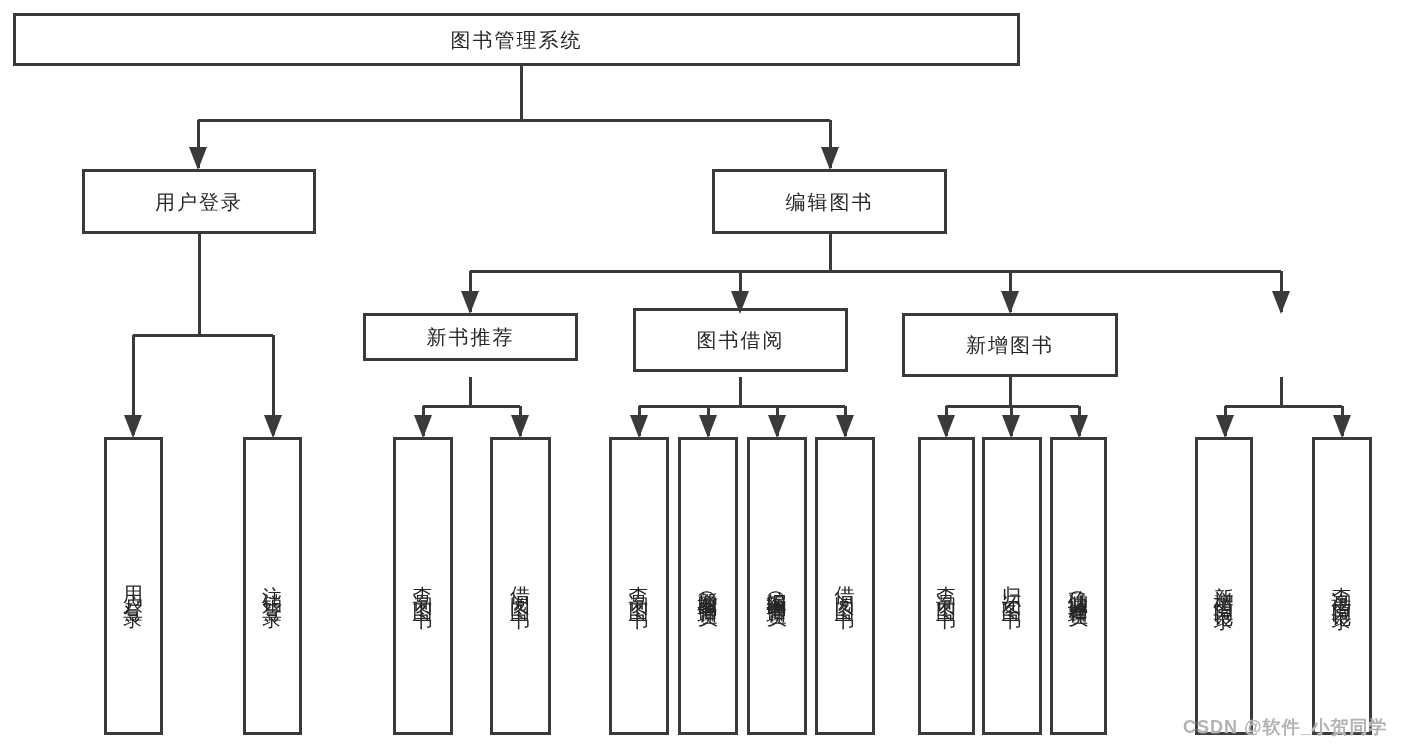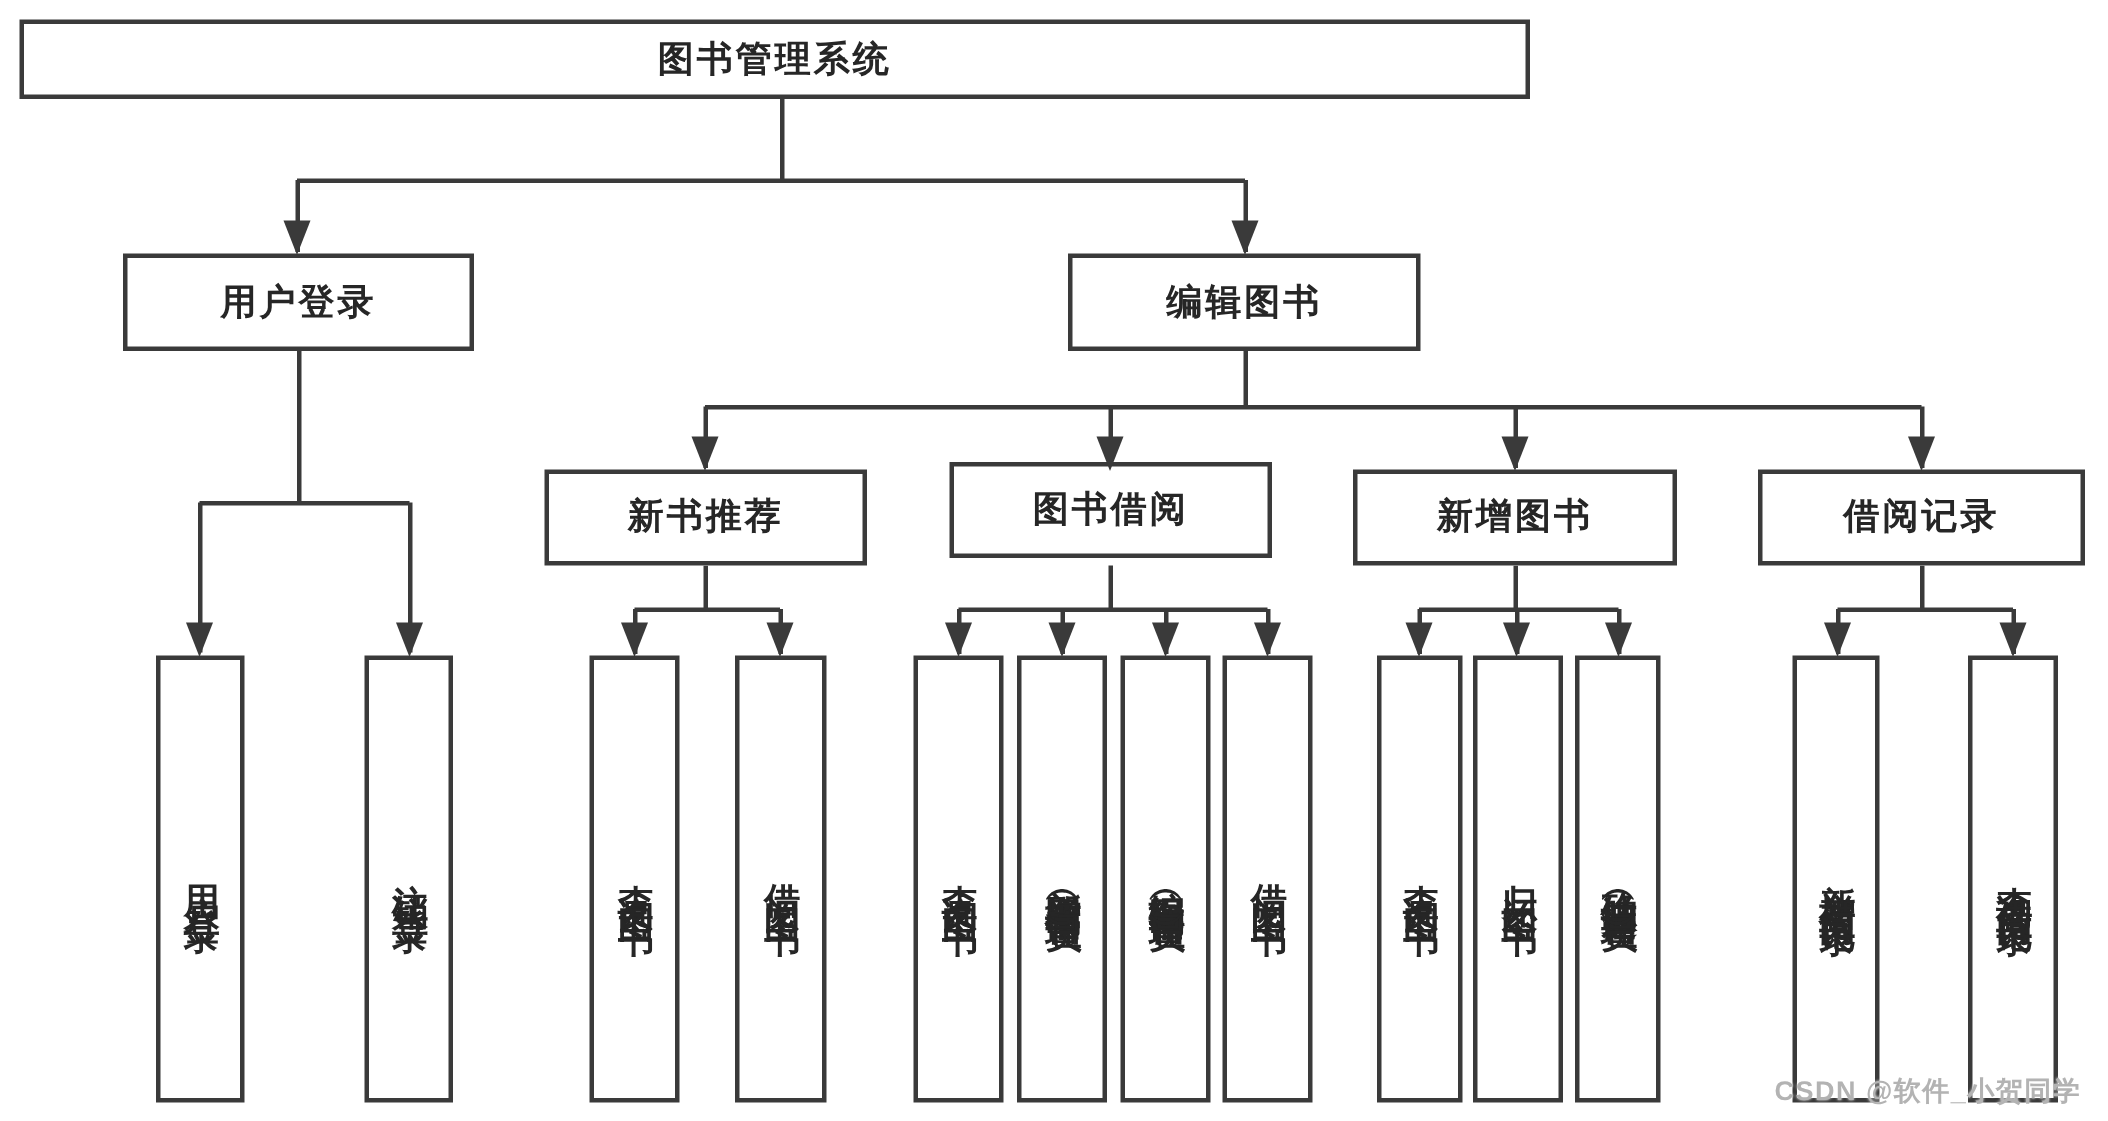--- a/index.html
+++ b/index.html
@@ -16,24 +16,23 @@
   }
   .node {
     position: absolute;
     box-sizing: border-box;
     background: var(--box-bg, #ffffff);
     border: 3px solid var(--line-color, #3a3a3a);
     color: var(--text-color, #262626);
     display: flex;
     align-items: center;
     justify-content: center;
-    font-size: 24px;
+    font-size: 20px;
     line-height: 1;
     z-index: 2;
-    font-weight: bold;
   }
   .node.h { letter-spacing: 2px; }
   .node.v {
     writing-mode: vertical-rl;
     text-orientation: mixed;
   }
   .line {
     position: absolute;
     background: var(--line-color, #3a3a3a);
     z-index: 1;
@@ -93,24 +92,23 @@
     <div class="line" style="left: 944.5px; top: 406px; width: 3px; height: 30px;"></div>
     <div class="line" style="left: 1009.5px; top: 406px; width: 3px; height: 30px;"></div>
     <div class="line" style="left: 1077.5px; top: 406px; width: 3px; height: 30px;"></div>
     <div class="line" style="left: 1279.5px; top: 377px; width: 3px; height: 29px;"></div>
     <div class="line" style="left: 1225px; top: 404.5px; width: 117px; height: 3px;"></div>
     <div class="line" style="left: 1223.5px; top: 406px; width: 3px; height: 30px;"></div>
     <div class="line" style="left: 1340.5px; top: 406px; width: 3px; height: 30px;"></div>
     <div class="node h" style="left: 13px; top: 13px; width: 1007px; height: 53px;">图书管理系统</div>
     <div class="node h" style="left: 82px; top: 169px; width: 234px; height: 65px;">用户登录</div>
     <div class="node h" style="left: 712px; top: 169px; width: 235px; height: 65px;">编辑图书</div>
-    <div class="node h" style="left: 363px; top: 313px; width: 215px; height: 64px;">新书推荐</div>
+    <div class="node h" style="left: 363px; top: 313px; width: 215px; height: 48px;">新书推荐</div>
     <div class="node h" style="left: 633px; top: 308px; width: 215px; height: 64px;">图书借阅</div>
     <div class="node h" style="left: 902px; top: 313px; width: 216px; height: 64px;">新增图书</div>
-    <div class="node h" style="left: 1172px; top: 313px; width: 218px; height: 64px;">借阅记录</div>
     <div class="node v" style="left: 104px; top: 437px; width: 59px; height: 298px; letter-spacing: 8px;">用户登录</div>
     <div class="node v" style="left: 243px; top: 437px; width: 59px; height: 298px; letter-spacing: 8px;">注销登录</div>
     <div class="node v" style="left: 393px; top: 437px; width: 60px; height: 298px; letter-spacing: 8px;">查询图书</div>
     <div class="node v" style="left: 490px; top: 437px; width: 61px; height: 298px; letter-spacing: 8px;">借阅图书</div>
     <div class="node v" style="left: 609px; top: 437px; width: 60px; height: 298px; letter-spacing: 8px;">查询图书</div>
     <div class="node v" style="left: 678px; top: 437px; width: 60px; height: 298px; letter-spacing: 2.5px;">新增图书（管理员）</div>
     <div class="node v" style="left: 747px; top: 437px; width: 60px; height: 298px; letter-spacing: 2.5px;">编辑图书（管理员）</div>
     <div class="node v" style="left: 815px; top: 437px; width: 60px; height: 298px; letter-spacing: 8px;">借阅图书</div>
     <div class="node v" style="left: 918px; top: 437px; width: 57px; height: 298px; letter-spacing: 8px;">查询图书</div>
     <div class="node v" style="left: 982px; top: 437px; width: 60px; height: 298px; letter-spacing: 8px;">归还图书</div>

